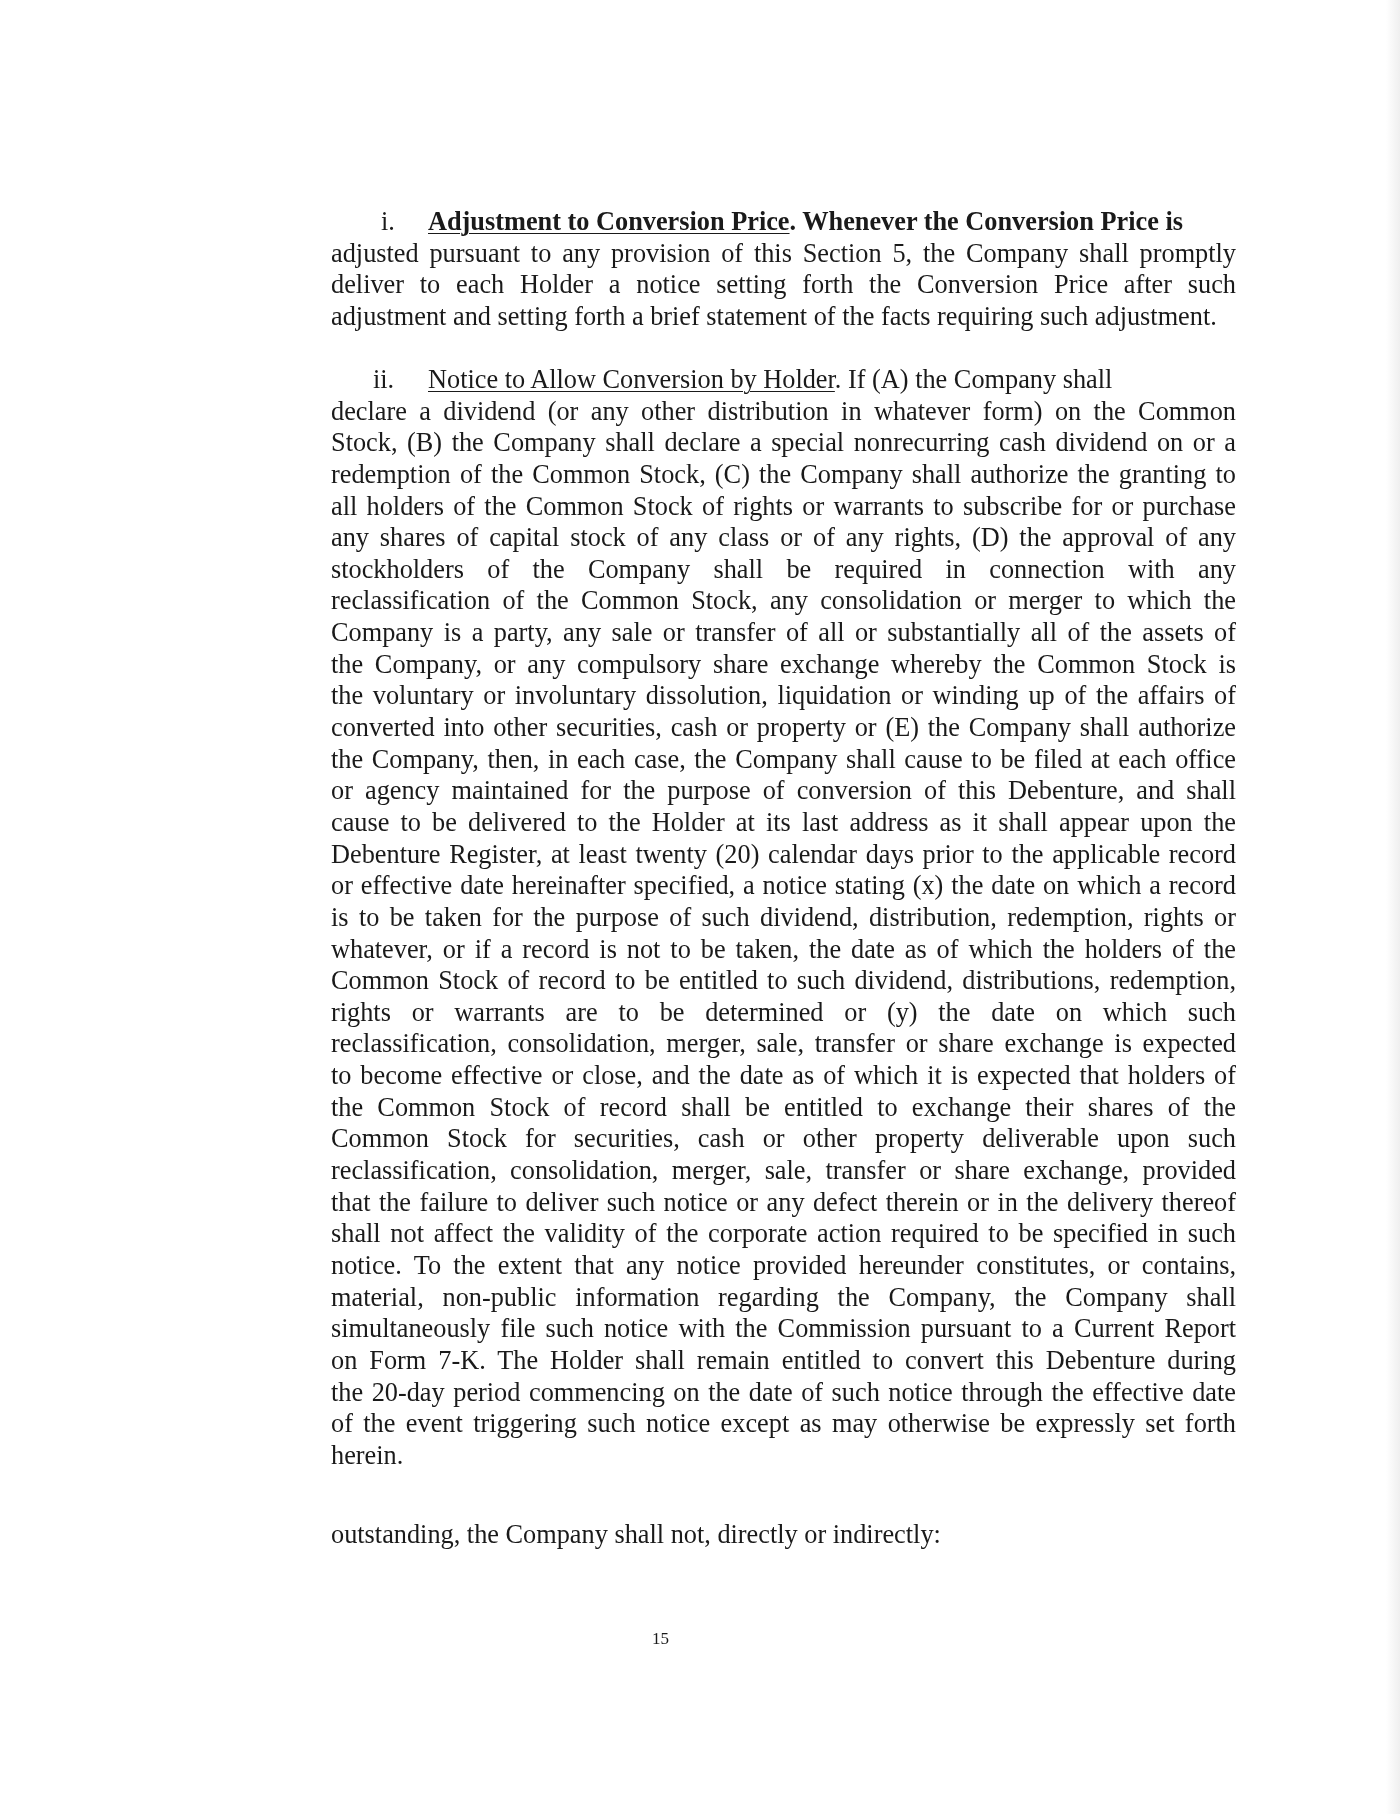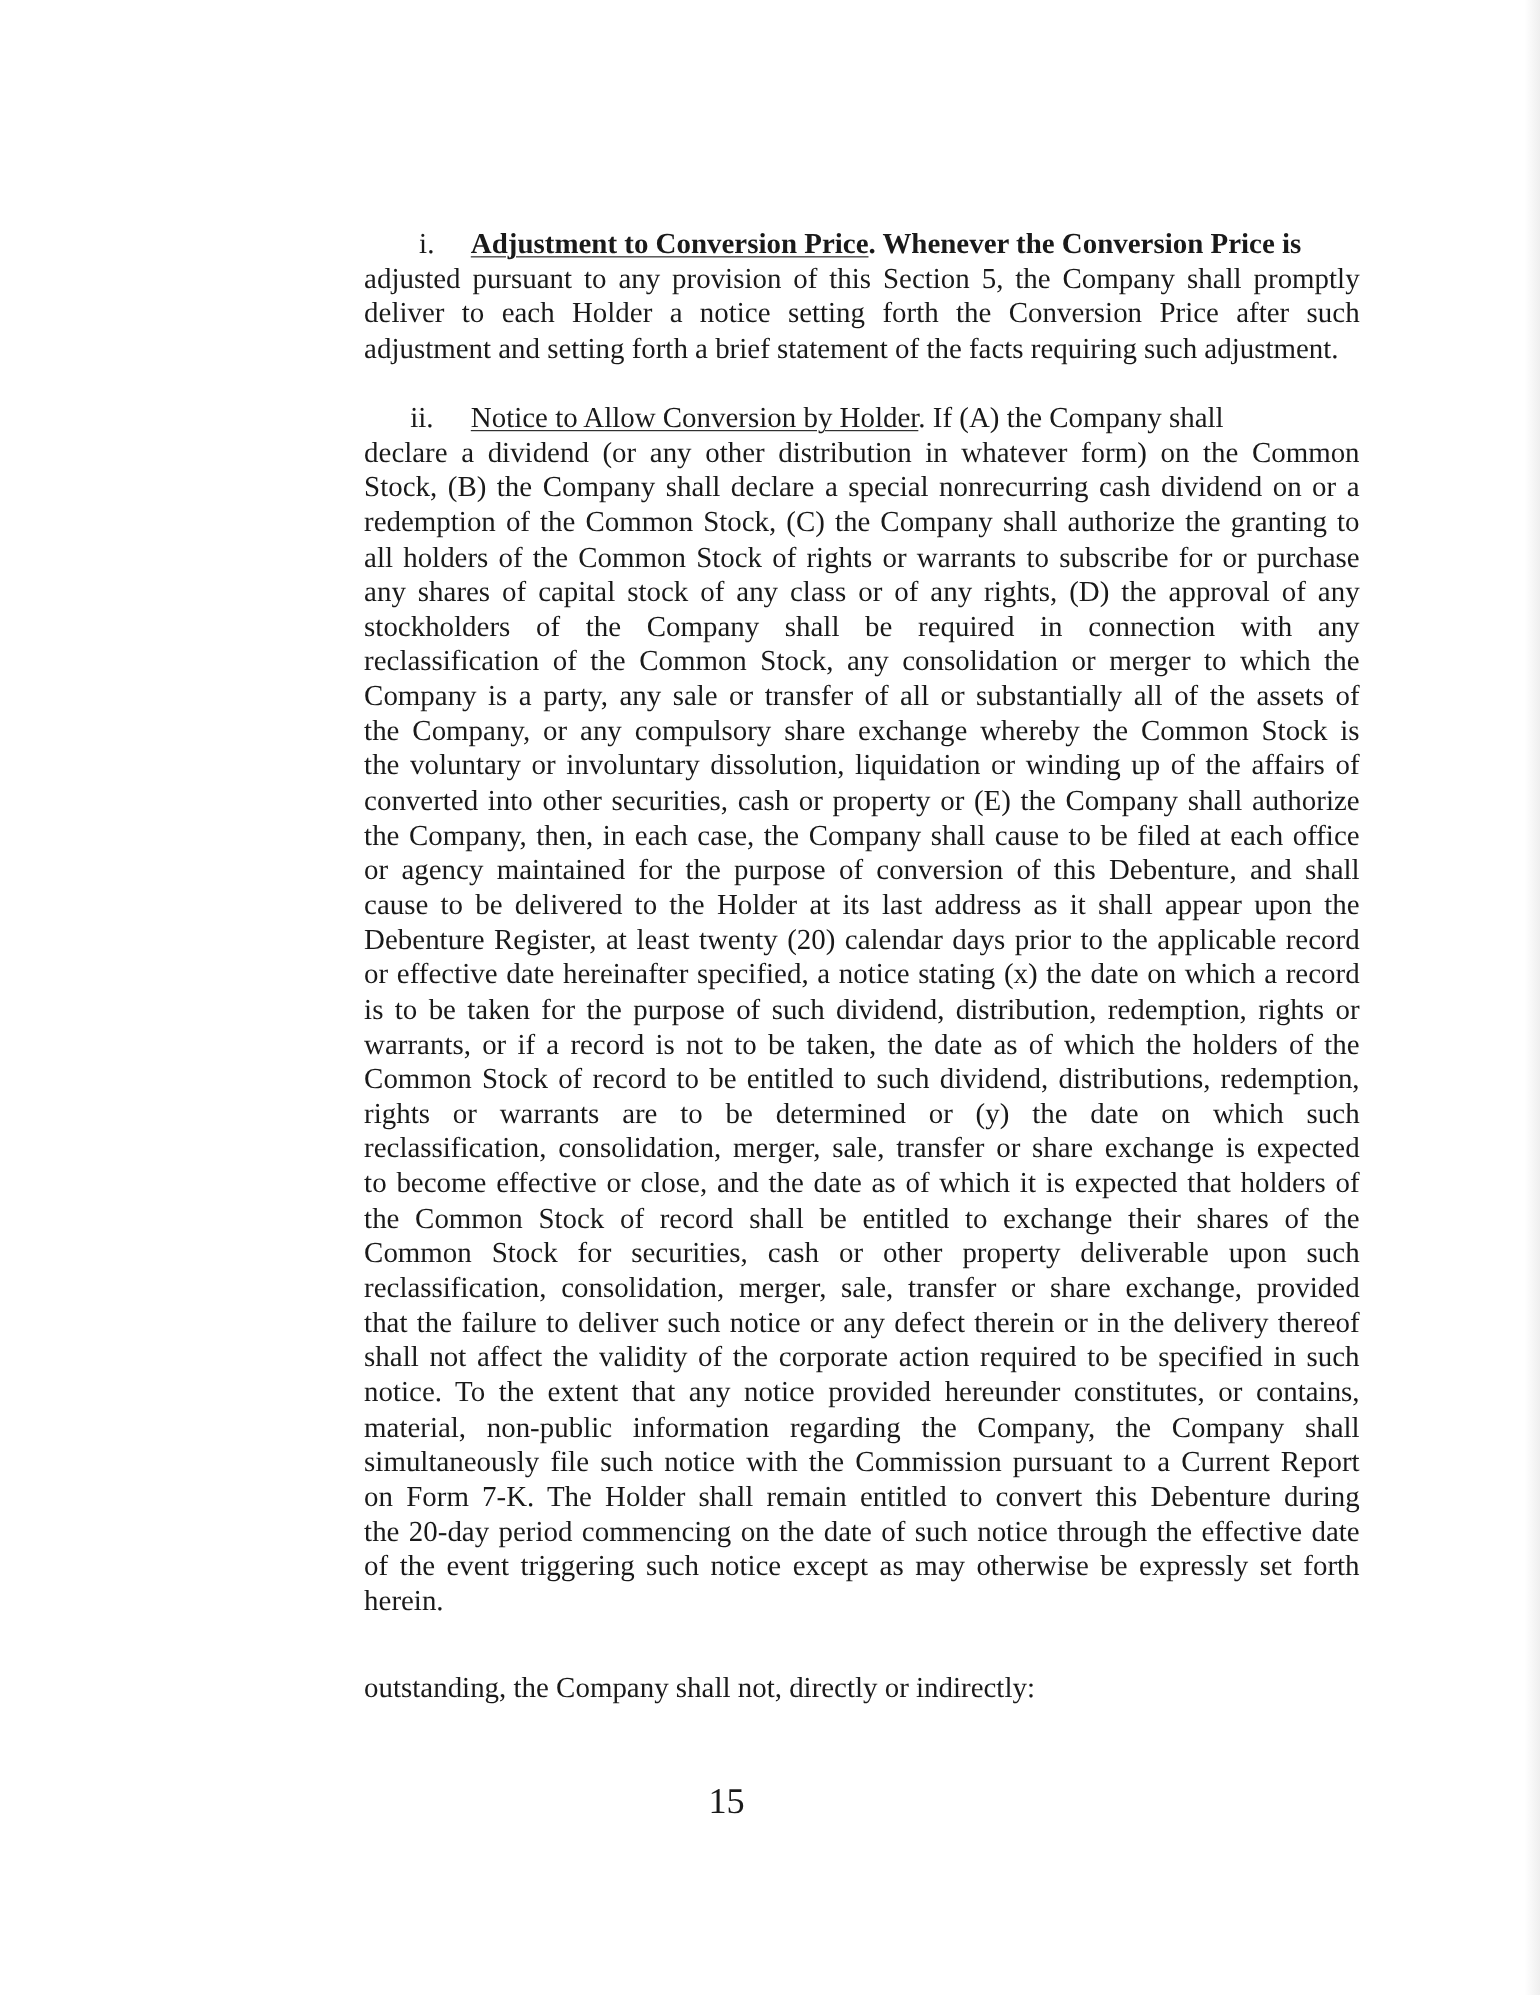--- a/index.html
+++ b/index.html
@@ -64,21 +64,21 @@
   #para-ii { top: 364px; }
   #section-6 { top: 1519px; }
   .page-number {
     position: absolute;
     top: 1623px;
     left: 0;
     width: 1207px;
     text-align: center;
     padding-left: 114px;
     box-sizing: border-box;
-    font-size: 33px;
+    font-size: 17px;
     line-height: 31.65px;
   }
   .lead-line {
     display: flex;
     justify-content: space-between;
   }
 </style>
 </head>
 <body>
 
@@ -114,21 +114,21 @@
     <div class="line">Company is a party, any sale or transfer of all or substantially all of the assets of</div>
     <div class="line">the Company, or any compulsory share exchange whereby the Common Stock is</div>
     <div class="line">the voluntary or involuntary dissolution, liquidation or winding up of the affairs of</div>
     <div class="line">converted into other securities, cash or property or (E) the Company shall authorize</div>
     <div class="line">the Company, then, in each case, the Company shall cause to be filed at each office</div>
     <div class="line">or agency maintained for the purpose of conversion of this Debenture, and shall</div>
     <div class="line">cause to be delivered to the Holder at its last address as it shall appear upon the</div>
     <div class="line">Debenture Register, at least twenty (20) calendar days prior to the applicable record</div>
     <div class="line">or effective date hereinafter specified, a notice stating (x) the date on which a record</div>
     <div class="line">is to be taken for the purpose of such dividend, distribution, redemption, rights or</div>
-    <div class="line">warrants, or if a record is not to be taken, the date as of which the holders of the</div>
+    <div class="line">whatever, or if a record is not to be taken, the date as of which the holders of the</div>
     <div class="line">Common Stock of record to be entitled to such dividend, distributions, redemption,</div>
     <div class="line">rights or warrants are to be determined or (y) the date on which such</div>
     <div class="line">reclassification, consolidation, merger, sale, transfer or share exchange is expected</div>
     <div class="line">to become effective or close, and the date as of which it is expected that holders of</div>
     <div class="line">the Common Stock of record shall be entitled to exchange their shares of the</div>
     <div class="line">Common Stock for securities, cash or other property deliverable upon such</div>
     <div class="line">reclassification, consolidation, merger, sale, transfer or share exchange, provided</div>
     <div class="line">that the failure to deliver such notice or any defect therein or in the delivery thereof</div>
     <div class="line">shall not affect the validity of the corporate action required to be specified in such</div>
     <div class="line">notice.  To the extent that any notice provided hereunder constitutes, or contains,</div>

